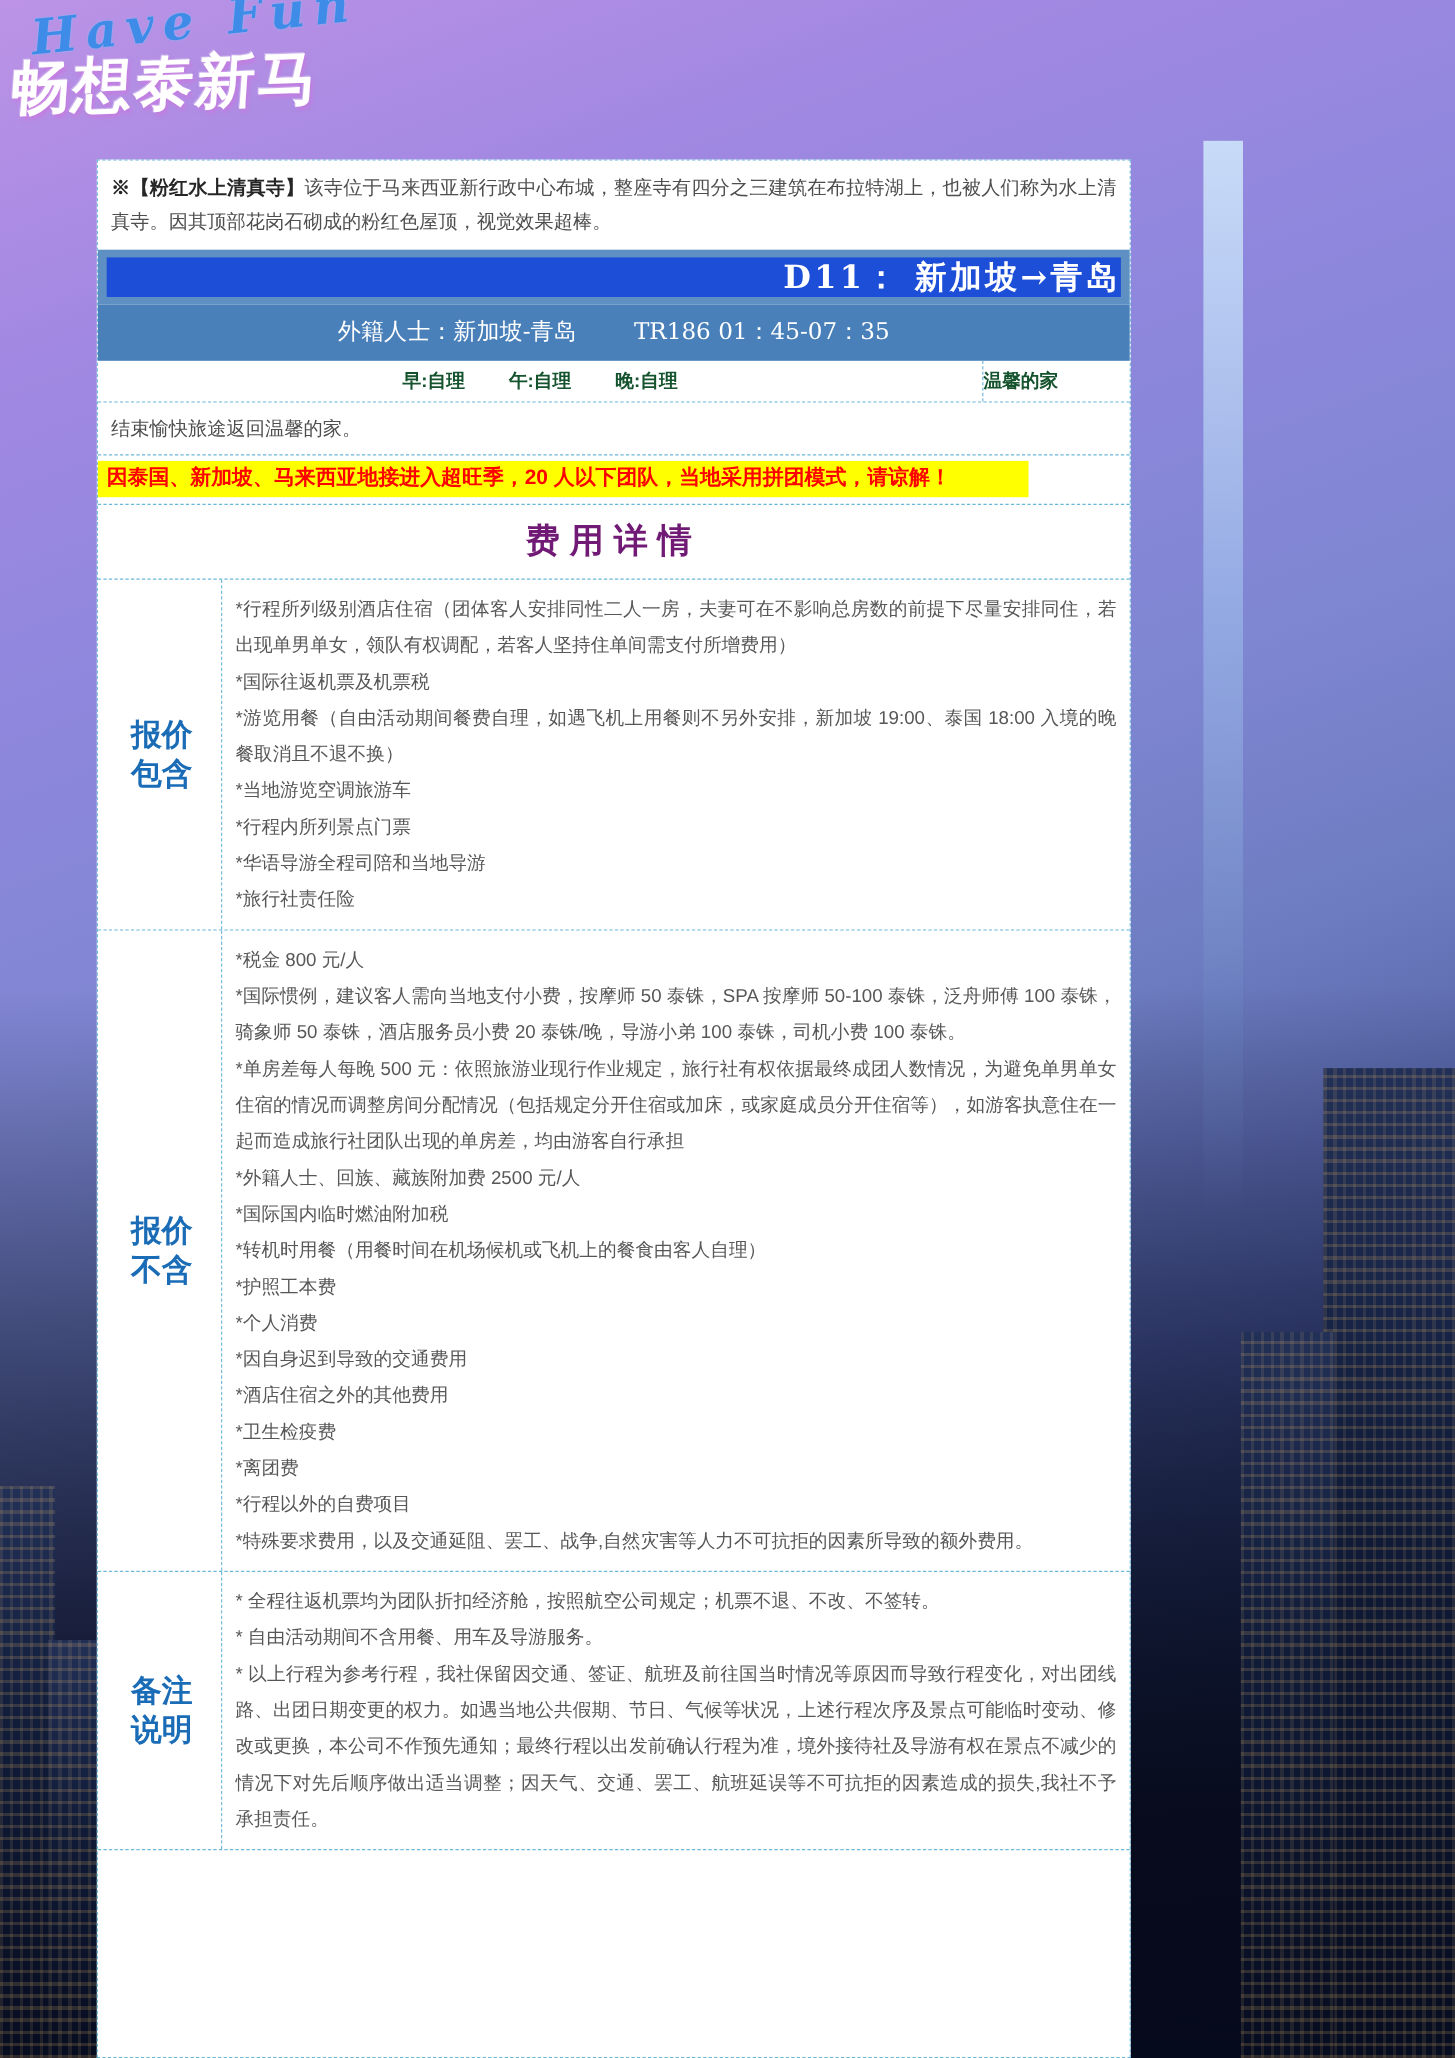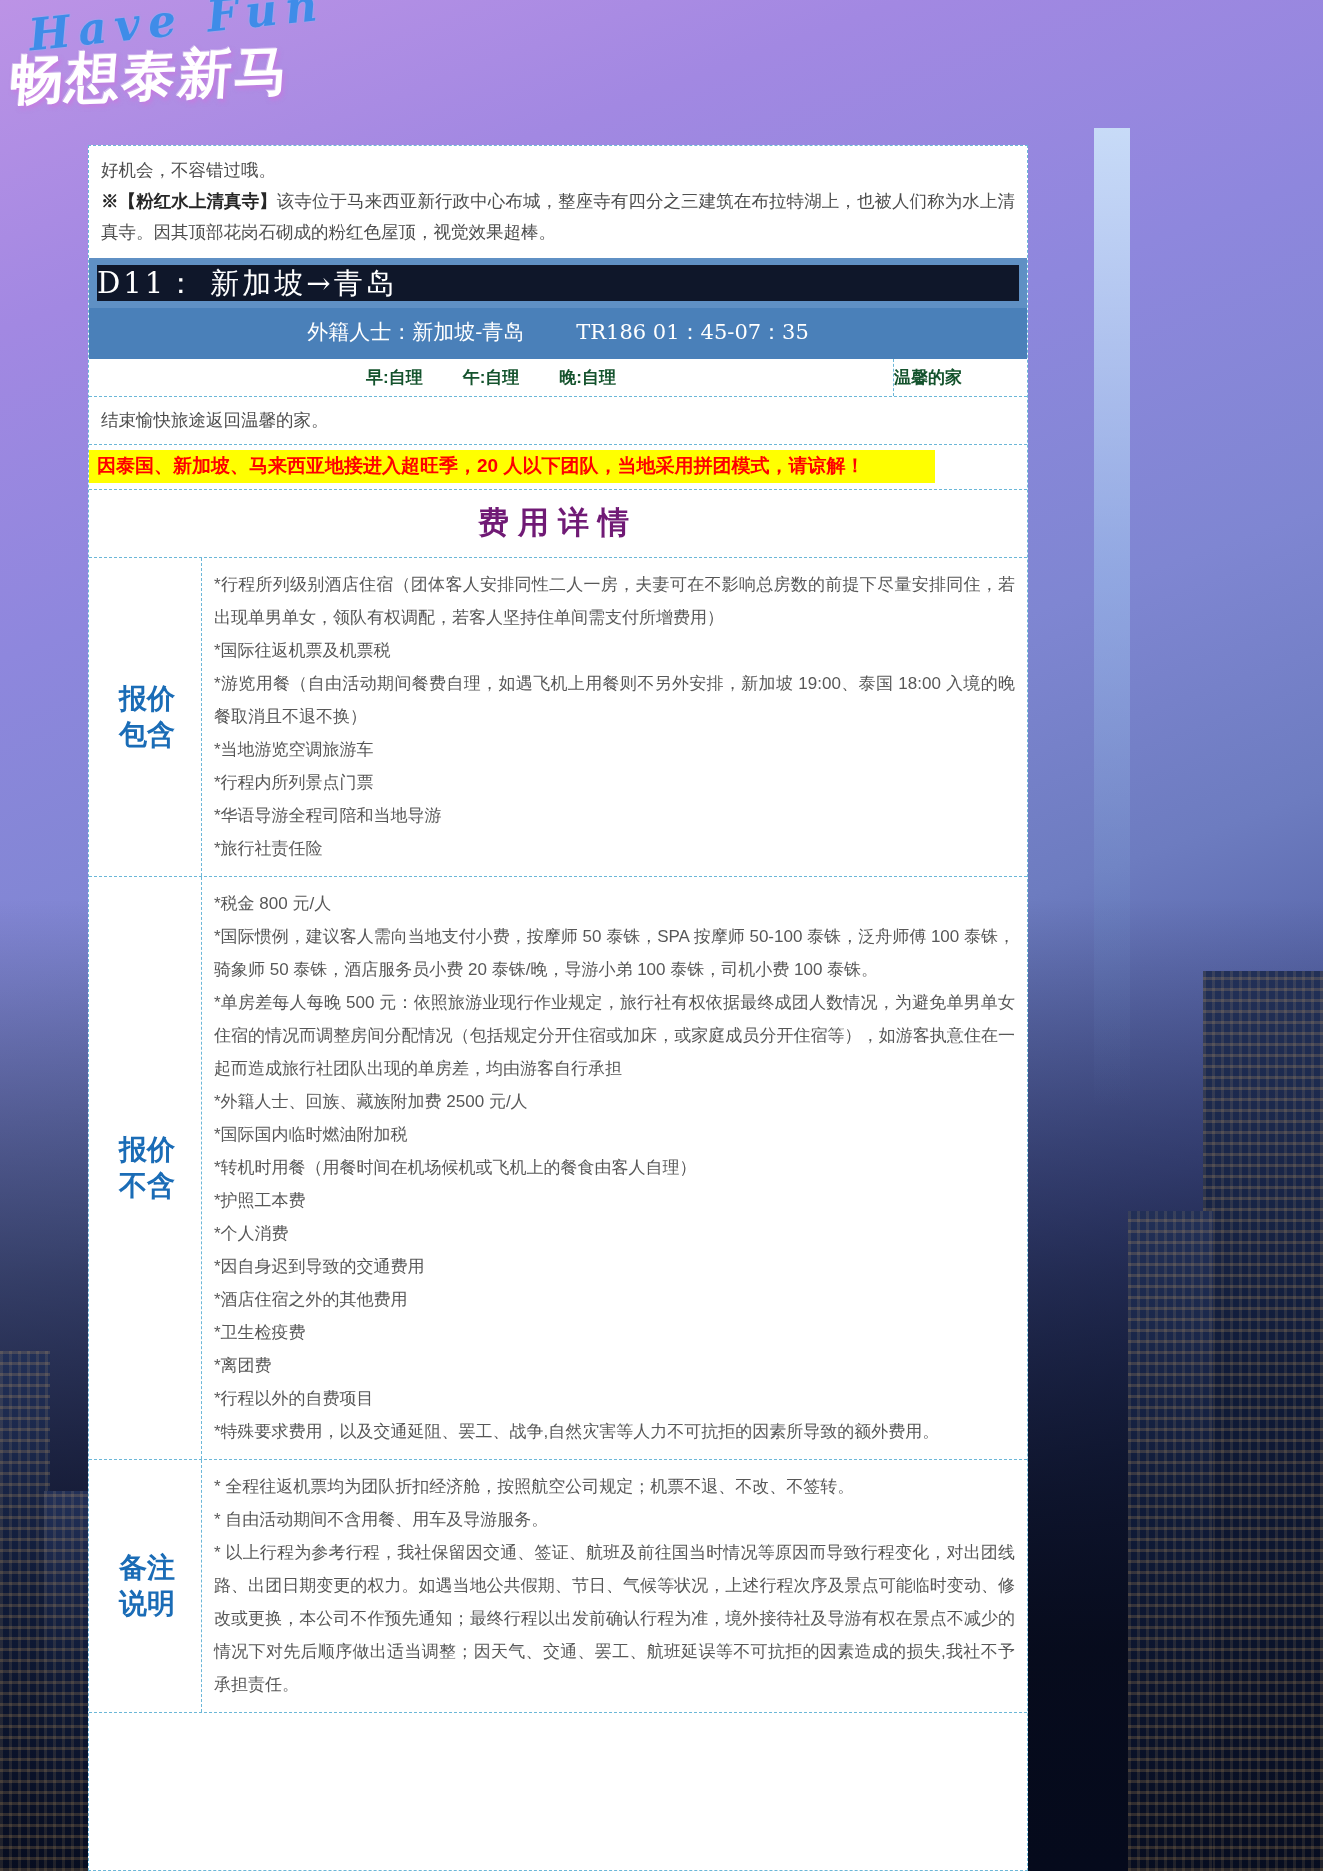--- a/index.html
+++ b/index.html
@@ -35,22 +35,22 @@
     text-shadow:2px 3px 4px rgba(214,110,220,0.55), -1px -1px 0 rgba(255,255,255,0.35); }
 
   
   .page { position:absolute; left:88px; top:145px; width:940px; height:1726px;
     background:#ffffff; border:1px dashed #6bb7d8; box-sizing:border-box; }
 
   .intro { padding:9px 12px 10px; font-size:17.5px; line-height:31px; color:#4e4e4e; text-align:justify; }
   .intro .hl { font-weight:bold; color:#262626; }
 
   .day-band { background:#5f90c4; padding:7px 8px; }
-  .day-band-inner { background:#0f172a; color:#ffffff; text-align:left;
-    font-size:29px; font-weight:normal; letter-spacing:3px; line-height:36px;
+  .day-band-inner { background:#1d4ed8; color:#ffffff; text-align:right;
+    font-size:29px; font-weight:bold; letter-spacing:3px; line-height:36px;
     font-family:"DejaVu Serif", serif; }
 
   .flight-row { background:#4a80b9; color:#ffffff; text-align:center;
     font-size:21px; padding:10px 0 13px; font-family:"DejaVu Serif", serif; }
   .flight-row .gap { display:inline-block; width:52px; }
 
   .meals-row { display:flex; border-bottom:1px dashed #6bb7d8; color:#14532d; font-weight:bold; font-size:17px; }
   .meals-left { flex:1; display:flex; justify-content:center; gap:40px; padding:7px 0; }
   .meals-right { width:133px; border-left:1px dashed #6bb7d8; display:flex; align-items:center; justify-content:flex-start; }
 
@@ -84,21 +84,20 @@
 <div class="light-strip"></div>
 
 <div class="logo">
   <div class="logo-script">Have Fun</div>
   <div class="logo-title">畅想泰新马</div>
 </div>
 
 <div class="page">
 
   <div class="intro">
-    <div>好机会，不容错过哦。</div>
     <div><span class="hl">※【粉红水上清真寺】</span><span>该寺位于马来西亚新行政中心布城，整座寺有四分之三建筑在布拉特湖上，也被人们称为水上清真寺。因其顶部花岗石砌成的粉红色屋顶，视觉效果超棒。</span></div>
   </div>
 
   <div class="day-band">
     <div class="day-band-inner">D11： 新加坡→青岛</div>
   </div>
 
   <div class="flight-row">
     <span>外籍人士：新加坡-青岛</span><span class="gap"></span><span>TR186 01：45-07：35</span>
   </div>

